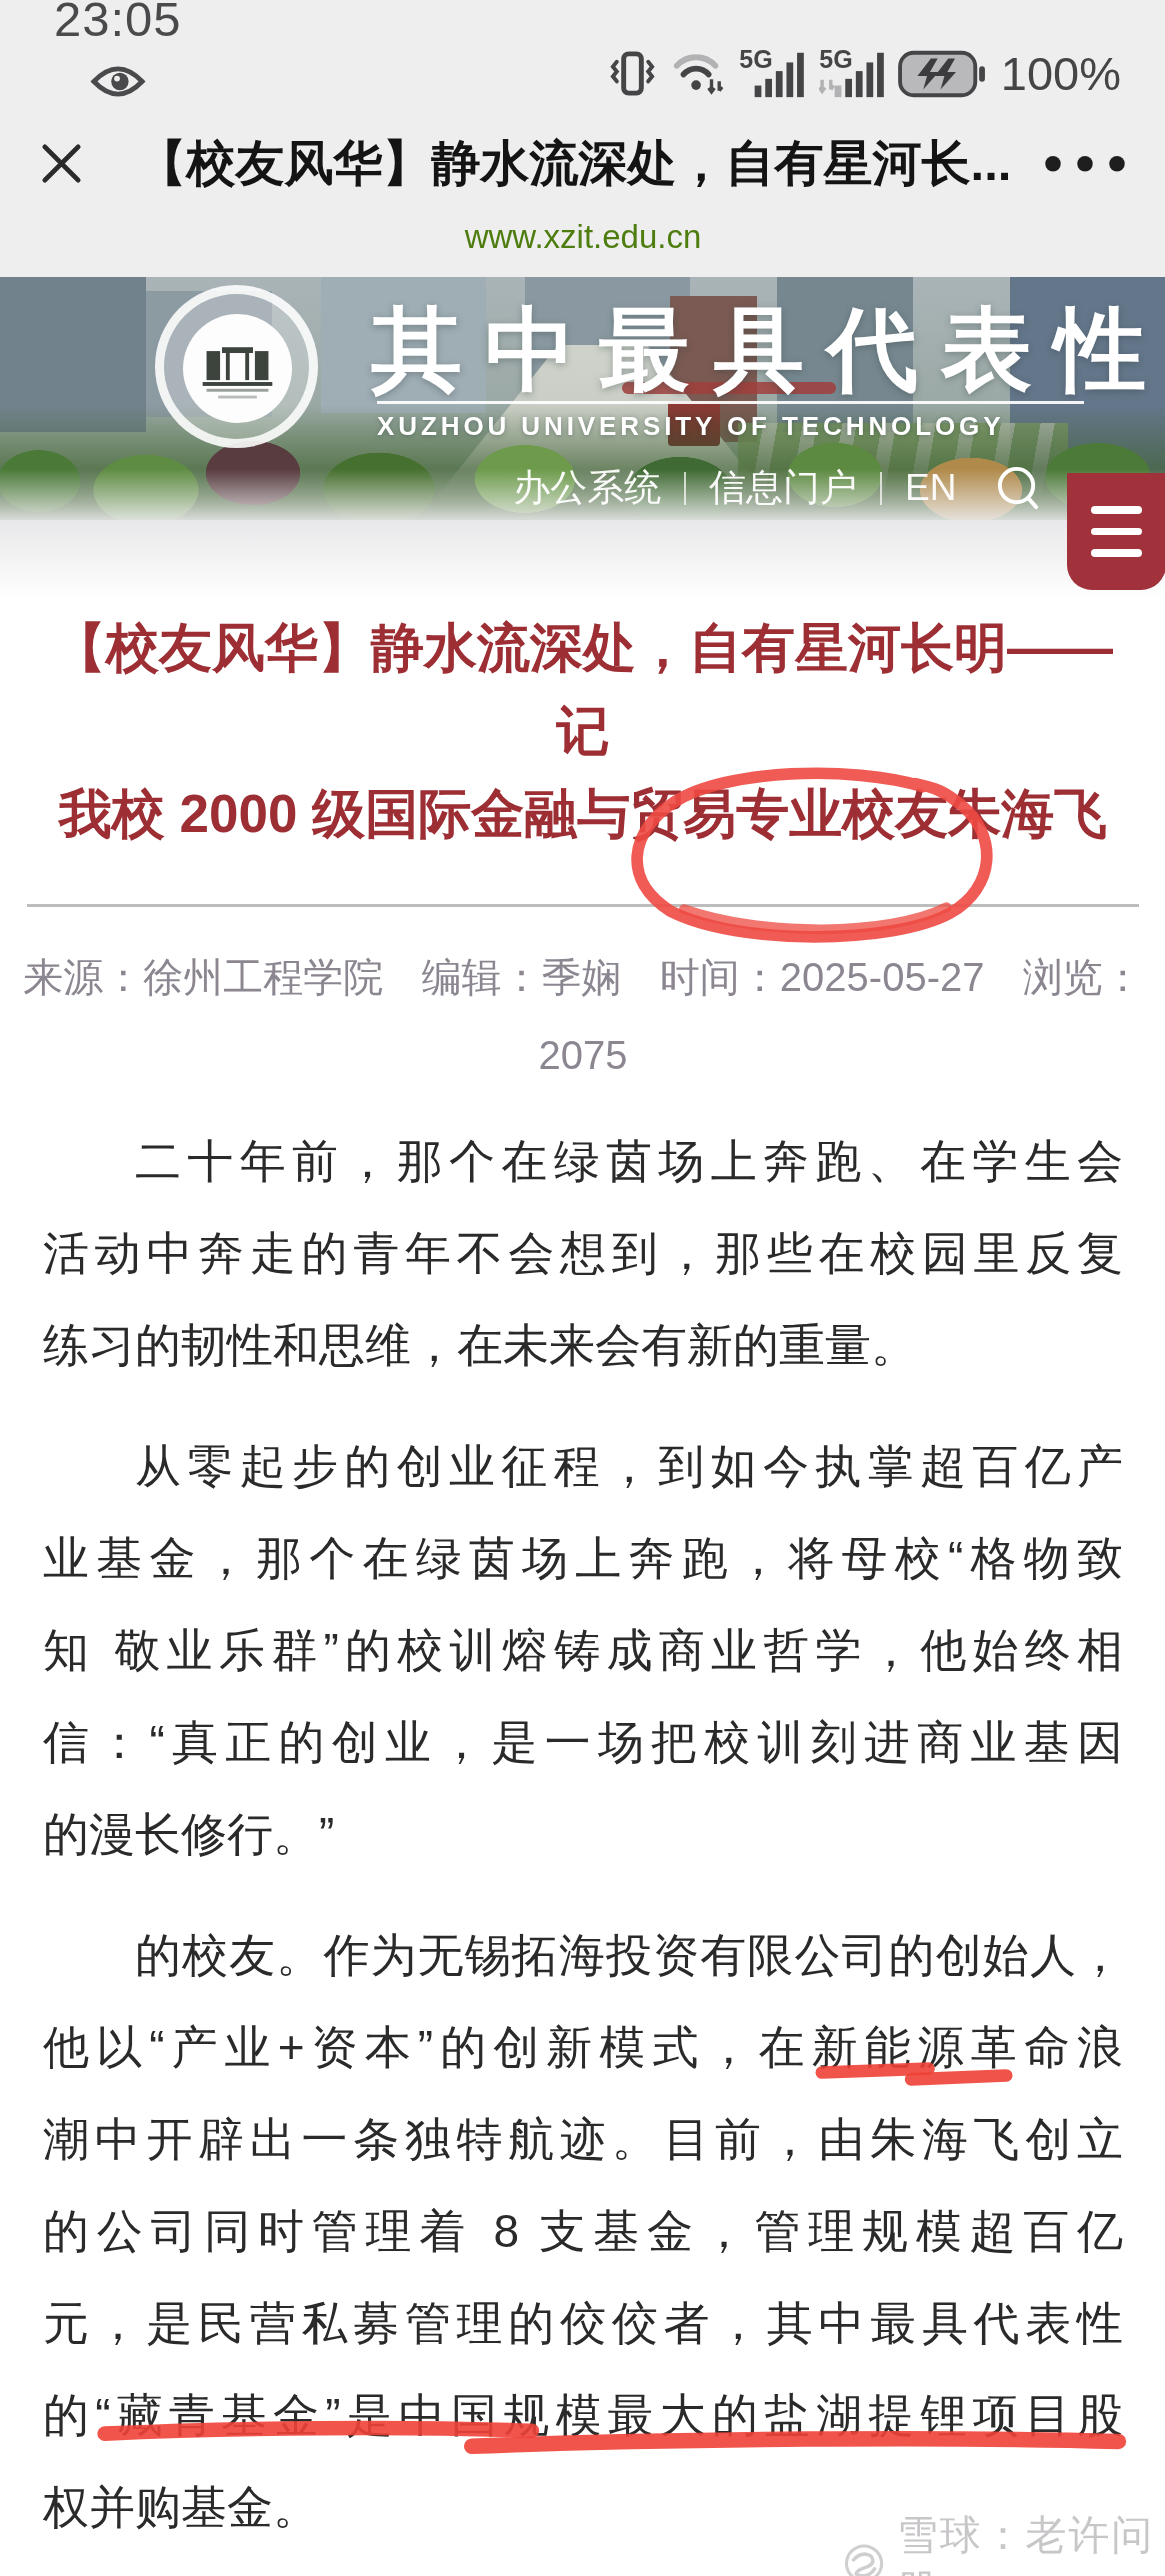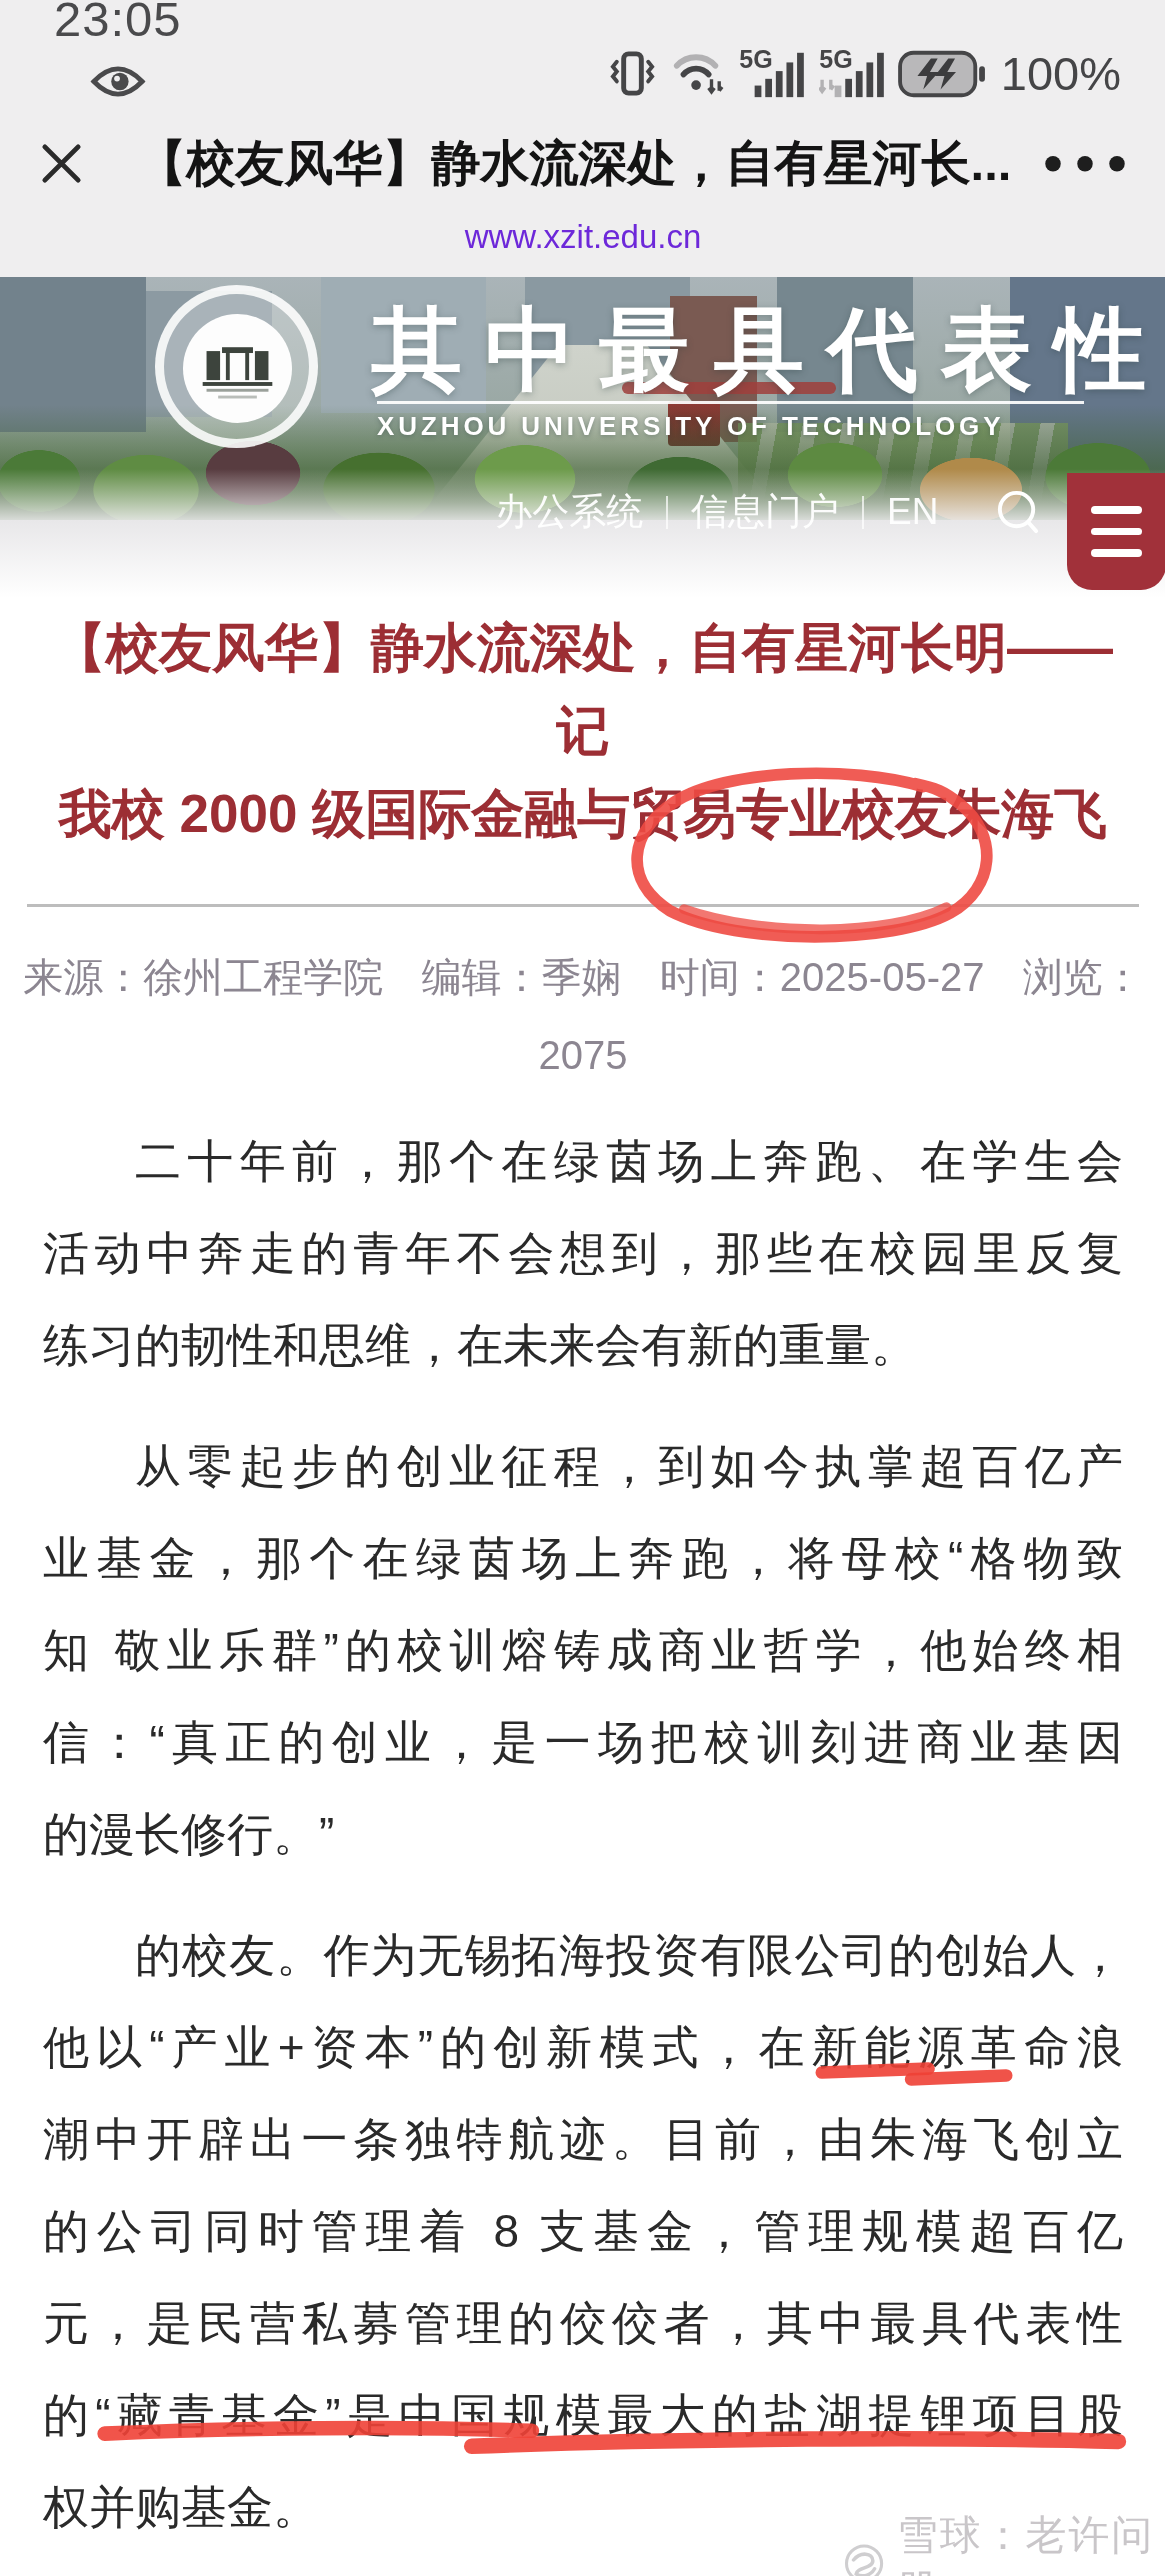--- a/index.html
+++ b/index.html
@@ -13,21 +13,21 @@
               padding:0 45px 7.8px 54px;}
   .sb-left{display:flex;align-items:center;gap:15.5px;flex-direction:column;}
   .sb-time{font-size:49px;color:#4a4a4c;font-weight:500;letter-spacing:1px;}
   .sb-right{display:flex;align-items:center;gap:13.6px;}
   .sb-pct{font-size:47px;color:#454547;font-weight:500;}
   .title-row{height:109px;display:flex;align-items:center;padding:0 39px;}
   .close-btn{width:70px;display:flex;justify-content:flex-start;}
   .t-title{flex:1;text-align:center;font-size:49px;font-weight:700;color:#141414;
            white-space:nowrap;overflow:hidden;}
   .more-btn{width:87px;display:flex;justify-content:flex-end;}
-  .url-row{height:59px;text-align:center;font-size:33px;color:#6d28d9;}
+  .url-row{height:59px;text-align:center;font-size:33px;color:#4d7c0f;}
 
   
   .banner{position:relative;height:243px;overflow:hidden;
           background:linear-gradient(180deg,#aab4b8 0%,#9aa8a4 55%,#87a07c 100%);}
   .bld{position:absolute;top:0;}
   .win{background-image:repeating-linear-gradient(90deg,rgba(255,255,255,.28) 0 3.9px,rgba(0,0,0,0) 3.9px 13.6px),
        repeating-linear-gradient(180deg,rgba(0,0,0,.12) 0 2.9px,rgba(0,0,0,0) 2.9px 13.6px);}
   .plaza{position:absolute;left:418px;top:68px;width:369px;height:175px;
          background:linear-gradient(180deg,#cfd3cb,#bfc4ba);
          clip-path:polygon(38% 0,62% 0,100% 100%,0 100%);}
@@ -57,22 +57,22 @@
              text-shadow:0 1.9px 7.8px rgba(40,60,60,.35);}
   .school-rule{position:absolute;left:377px;top:124px;width:707px;height:2.9px;
                background:rgba(255,255,255,.92);}
   .school-en{position:absolute;left:377px;top:134px;width:719px;color:#fff;font-size:26px;
              font-weight:700;letter-spacing:3.9px;white-space:nowrap;
              text-shadow:0 1px 4.9px rgba(40,60,60,.4);}
   .nav-haze{position:absolute;left:0;bottom:0;width:100%;height:51px;
             background:linear-gradient(180deg,rgba(238,237,239,0),rgba(238,237,239,.88));}
 
   
-  .site-nav{position:absolute;left:0;top:484px;width:1044px;height:56px;display:flex;
-            align-items:center;justify-content:flex-end;gap:18px;color:rgba(255,255,255,.95);
+  .site-nav{position:absolute;left:0;top:460px;width:1044px;height:56px;display:flex;
+            align-items:center;justify-content:flex-end;gap:0;color:rgba(255,255,255,.95);
             font-size:37px;z-index:5;}
   .site-nav .nav-item{padding:0 23px;white-space:nowrap;}
   .site-nav .nav-sep{width:1.9px;height:33px;background:rgba(255,255,255,.7);}
   .search-wrap{margin-left:13.6px;display:flex;align-items:center;}
   .menu-box{position:absolute;left:1067px;top:473px;width:99px;height:117px;background:#a1313a;
             border-radius:0 0 25px 25px;display:flex;flex-direction:column;align-items:center;
             justify-content:center;gap:13.6px;z-index:6;}
   .menu-box .bar{width:51px;height:7.8px;background:#fff;border-radius:3.9px;}
 
   .white-band{height:78px;background:linear-gradient(180deg,#e8e7e9,#ffffff);}

